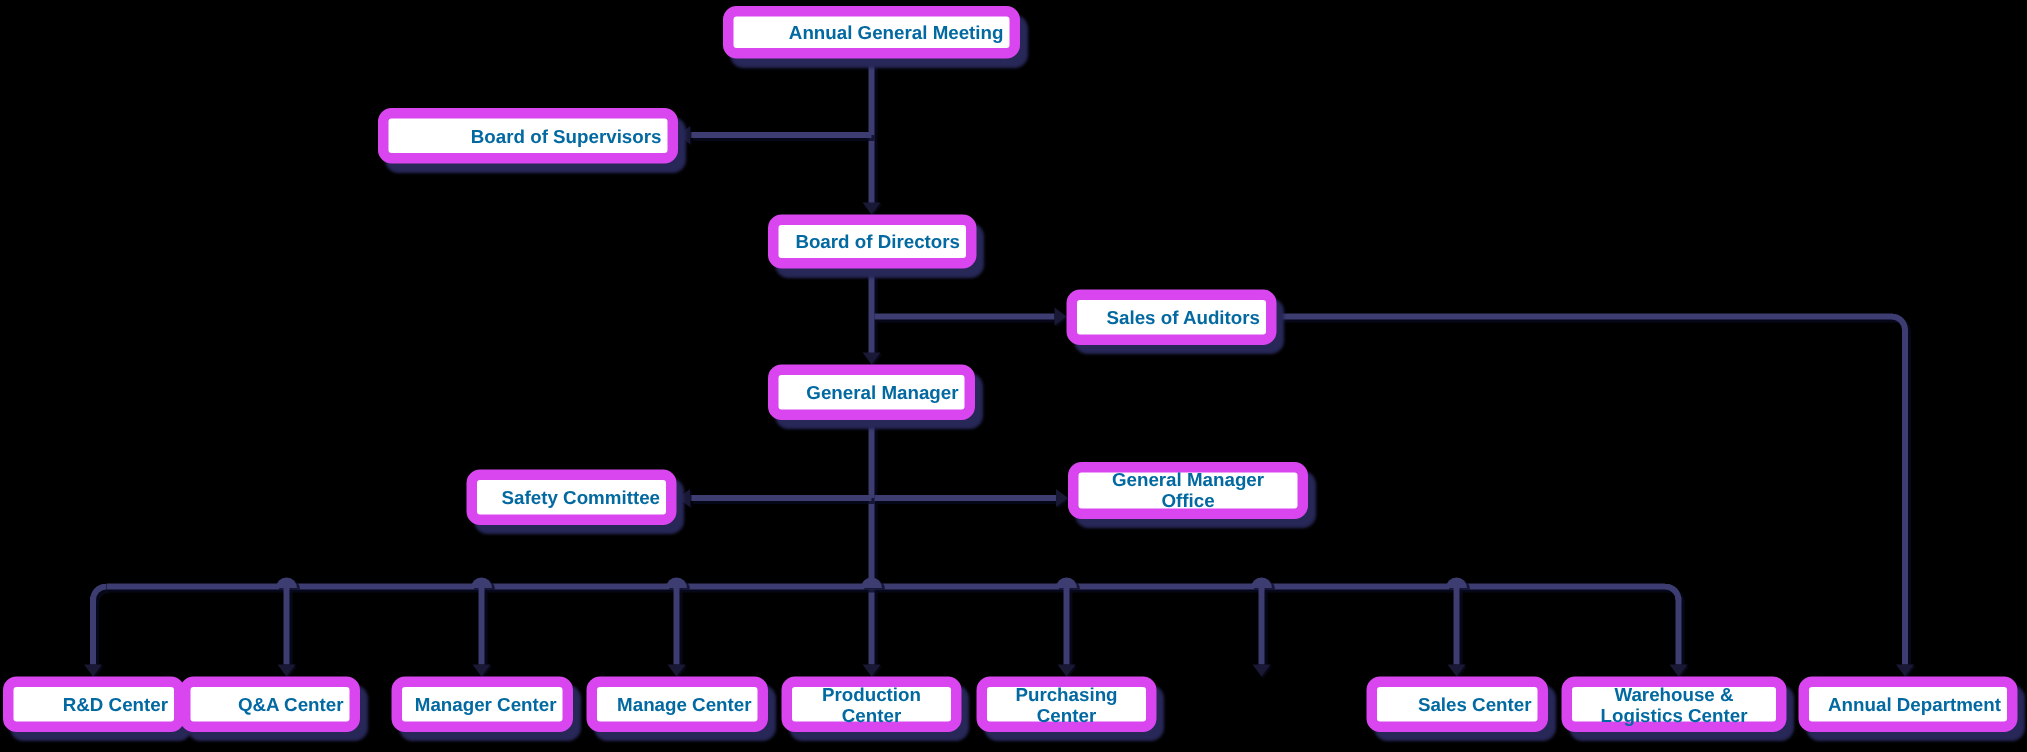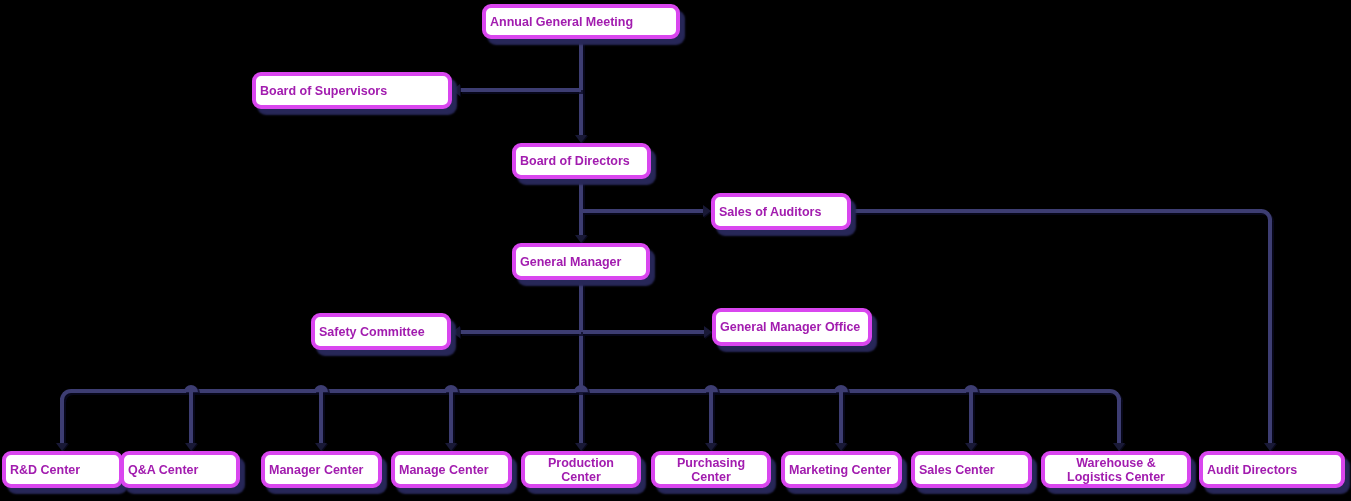--- a/index.html
+++ b/index.html
@@ -1,24 +1,24 @@
 <!DOCTYPE html>
 <html><head>
 <meta charset="utf-8">
 <style>
   html,body{margin:0;padding:0;background:#000;}
   .stage{
     position:relative;width:1351px;height:501px;background:#000;overflow:hidden;
     font-family:"Liberation Sans", sans-serif;
   }
   .node{
-    position:absolute;box-sizing:border-box;background:#fff;border:4px solid #d946ef;
+    position:absolute;box-sizing:border-box;background:#fff;border:7px solid #d946ef;
     border-radius:9px;box-shadow:5px 6px 2px #272758;
-    display:flex;align-items:center;justify-content:flex-start;text-align:center;
-    font-weight:bold;font-size:12.5px;line-height:14px;color:#a21caf;padding:2px 4px;
+    display:flex;align-items:center;justify-content:flex-end;text-align:center;
+    font-weight:bold;font-size:12.5px;line-height:14px;color:#0369a1;padding:2px 4px;
     z-index:3;
   }
   .hline,.vline,.corner,.bump,.arr{position:absolute;z-index:1;}
   .hline{height:4px;background:#3d3d72;filter:drop-shadow(2px 2px 0 rgba(10,10,35,.75));}
   .vline{width:4px;background:#3d3d72;filter:drop-shadow(2px 2px 0 rgba(10,10,35,.75));}
   .corner{width:11px;height:11px;box-sizing:border-box;border:0 solid #3d3d72;
           filter:drop-shadow(2px 2px 0 rgba(10,10,35,.75));}
   .corner.tl{border-top-width:4px;border-left-width:4px;border-top-left-radius:11px;}
   .corner.tr{border-top-width:4px;border-right-width:4px;border-top-right-radius:11px;}
   .bump{width:14px;height:7px;background:#3d3d72;border-radius:7px 7px 0 0;
@@ -119,26 +119,23 @@
   </div>
   <div class="node" style="left:391px;top:451px;width:121px;height:37px;">
     <span>Manage Center</span>
   </div>
   <div class="node" style="left:521px;top:451px;width:120px;height:37px;">
     <span>Production Center</span>
   </div>
   <div class="node" style="left:651px;top:451px;width:120px;height:37px;">
     <span>Purchasing Center</span>
   </div>
-  <div class="node" style="left:781px;top:451px;width:121px;height:37px;">
-    <span>Marketing Center</span>
-  </div>
   <div class="node" style="left:911px;top:451px;width:121px;height:37px;">
     <span>Sales Center</span>
   </div>
   <div class="node" style="left:1041px;top:451px;width:150px;height:37px;">
     <span>Warehouse &amp; Logistics Center</span>
   </div>
   <div class="node" style="left:1199px;top:451px;width:146px;height:37px;">
-    <span>Audit Directors</span>
+    <span>Annual Department</span>
   </div>
 
 </div>
 
 </body></html>

